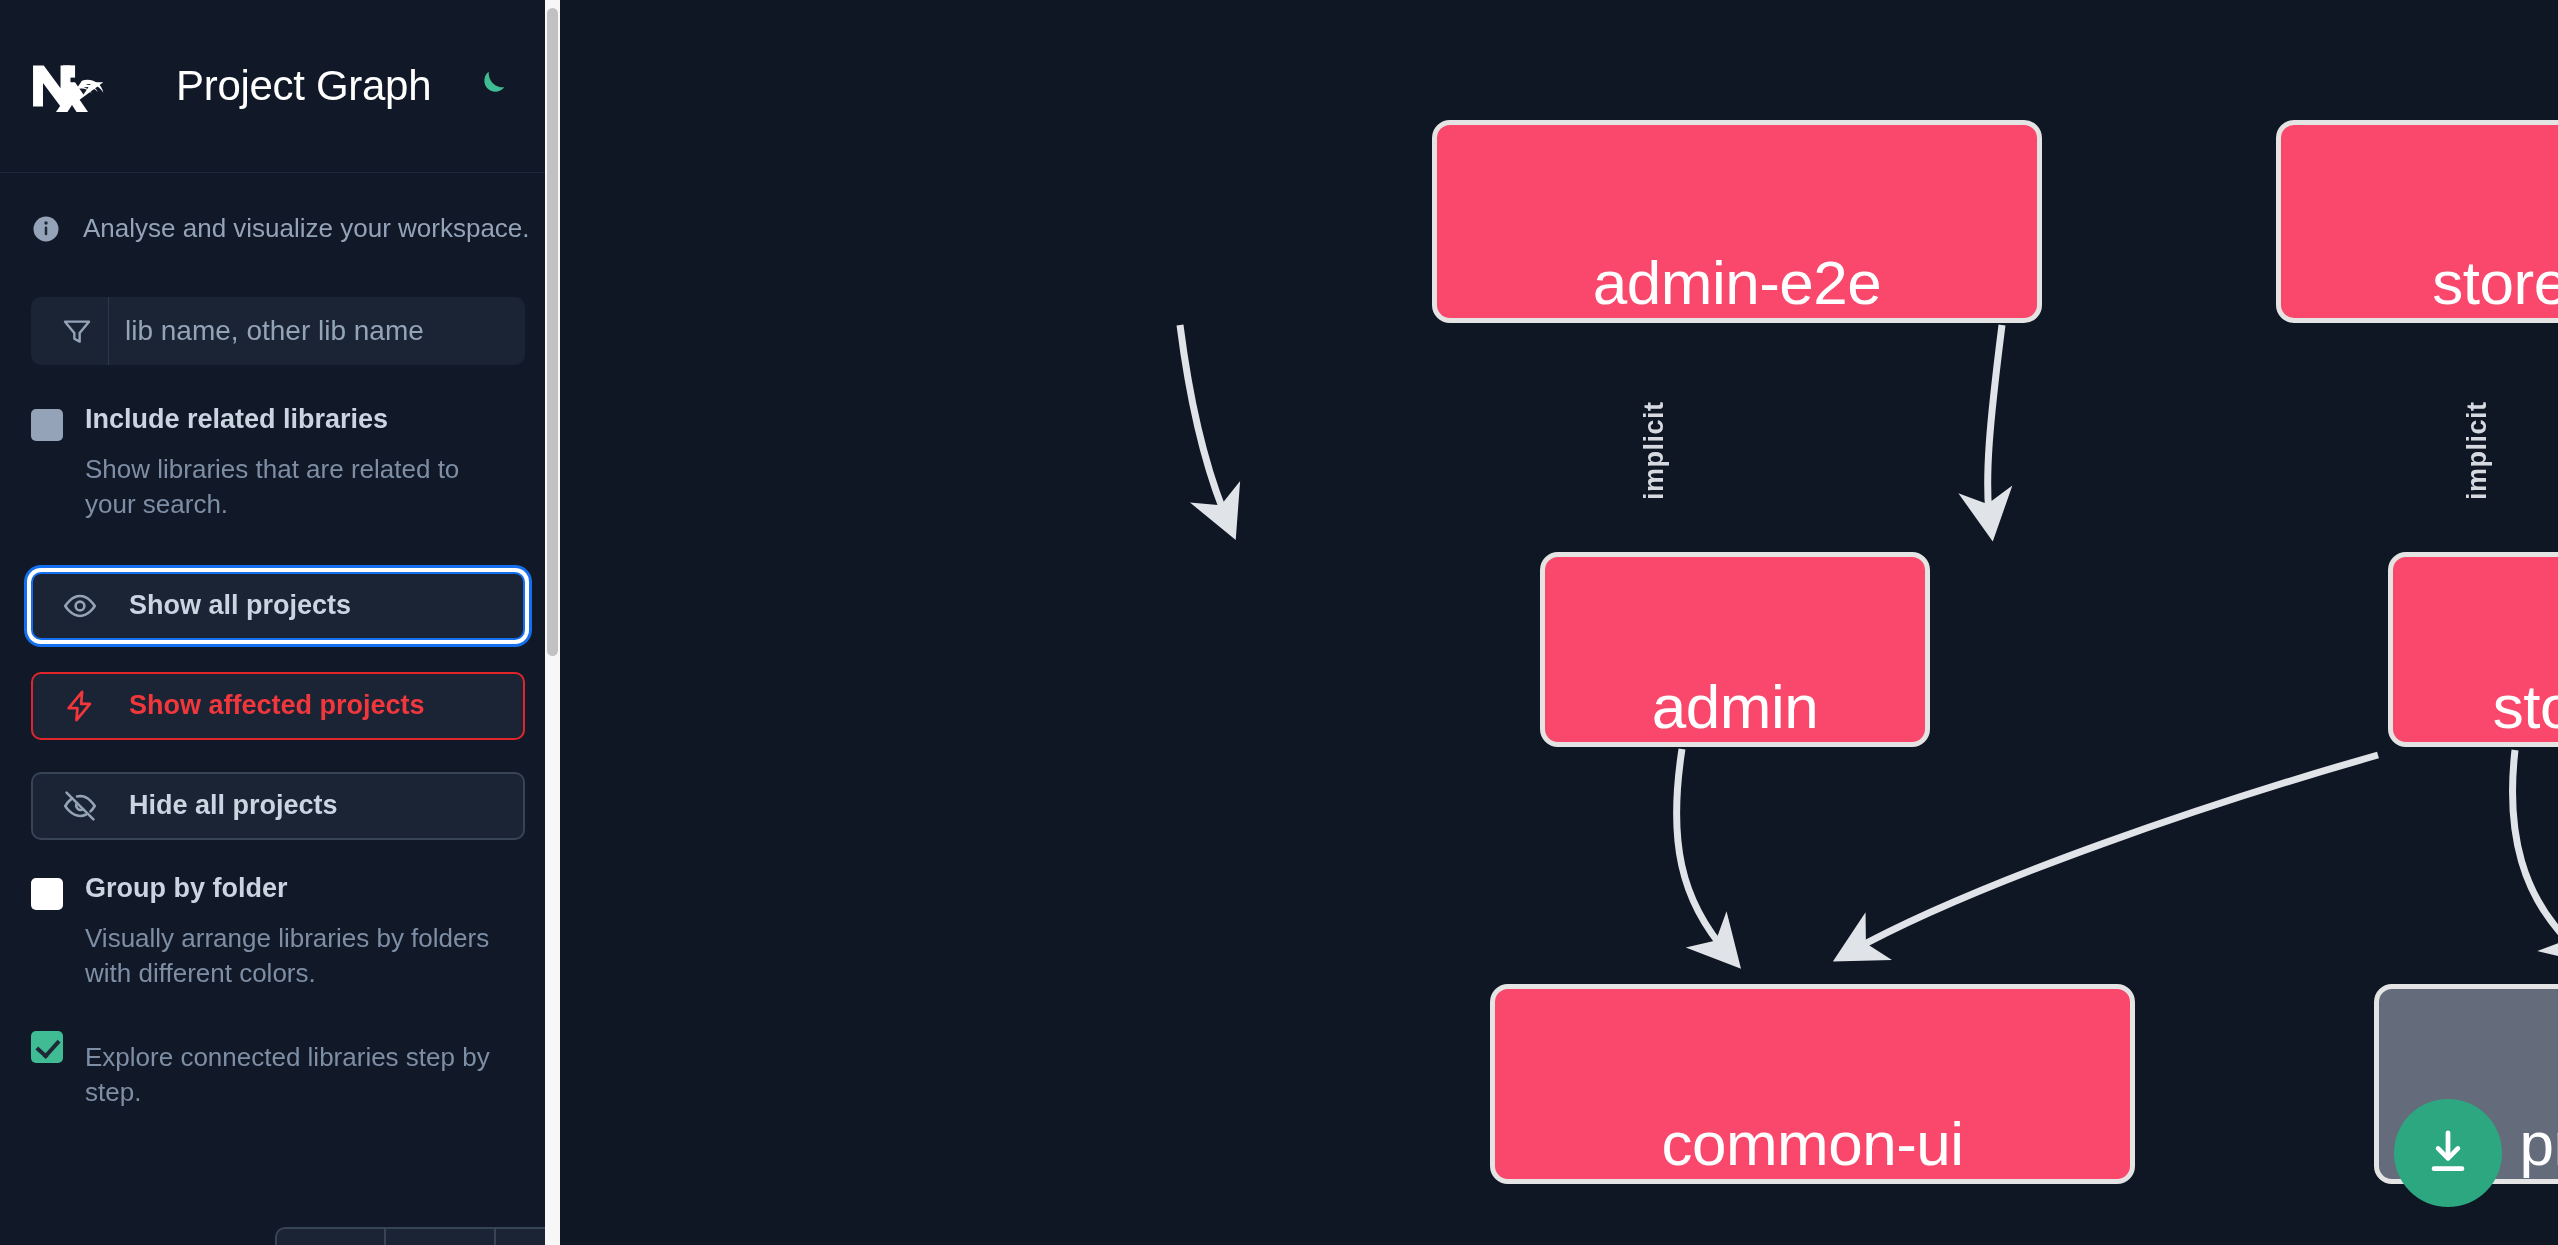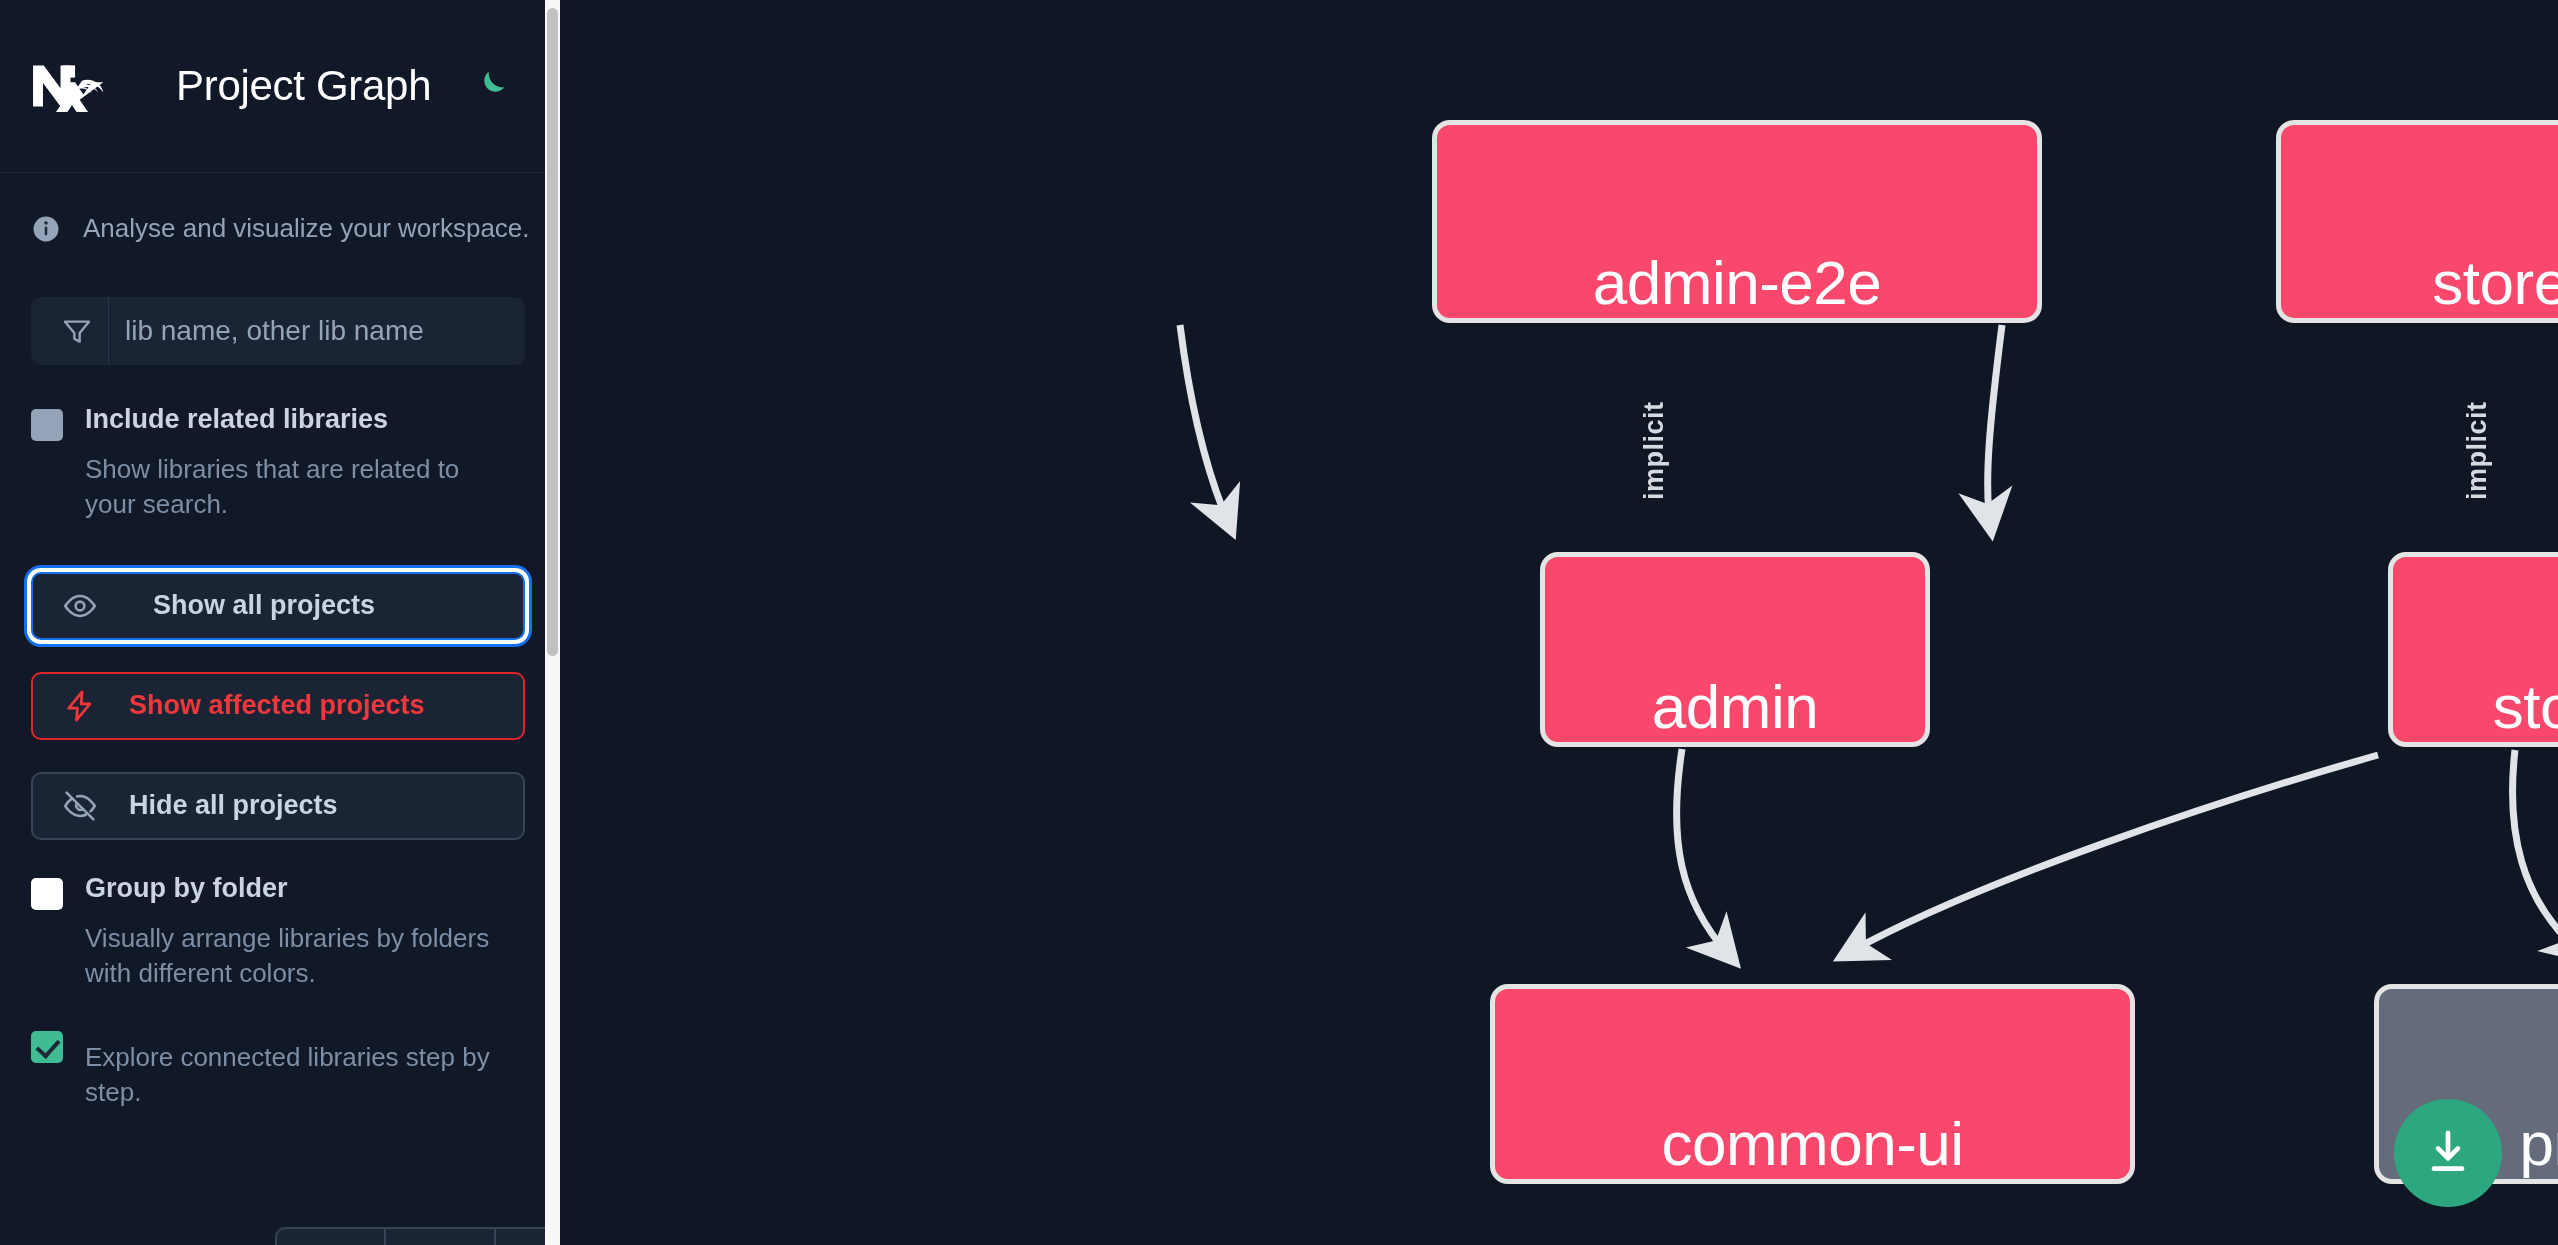--- a/index.html
+++ b/index.html
@@ -183,21 +183,20 @@
     font-size: 27px;
     font-weight: 700;
     cursor: pointer;
     font-family: "Liberation Sans", sans-serif;
   }
   .gbtn .bicon { flex: 0 0 40px; display: flex; align-items: center; }
   .gbtn .blabel { margin-left: 26px; white-space: nowrap; }
   .gbtn.focused {
     border-color: #1570EF;
     box-shadow: 0 0 0 4px #FFFFFF, 0 0 0 7px #1570EF;
-    gap: 24px;
   }
   .gbtn.danger {
     border-color: #E0262B;
     color: #F2373C;
   }
 
   
   .seg-group {
     position: absolute;
     left: 275px;

